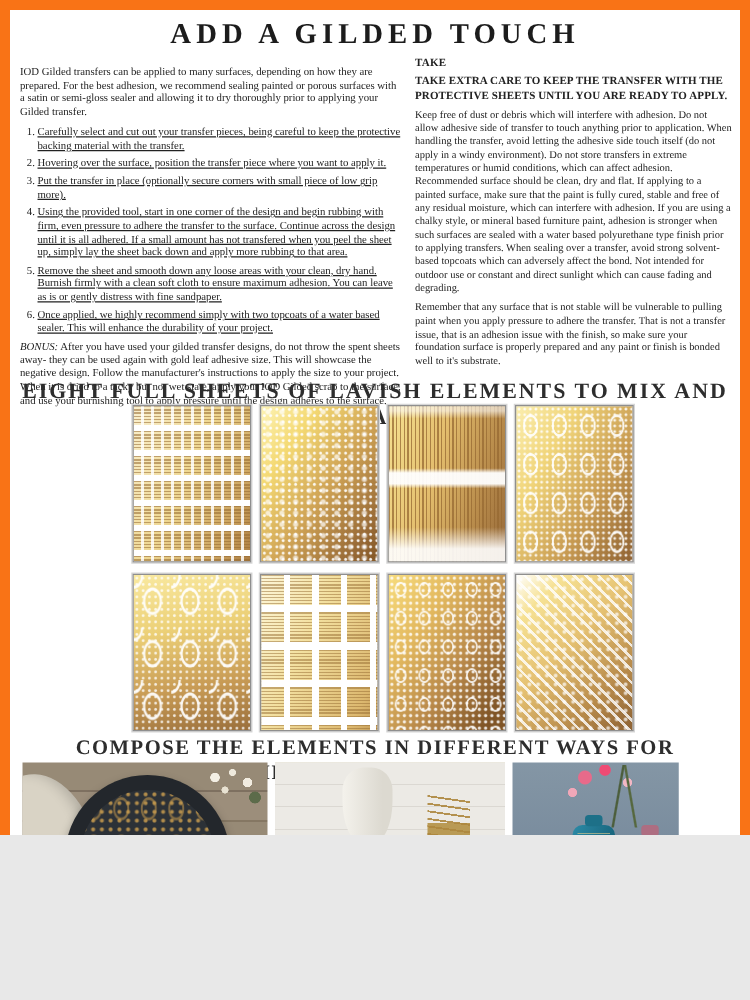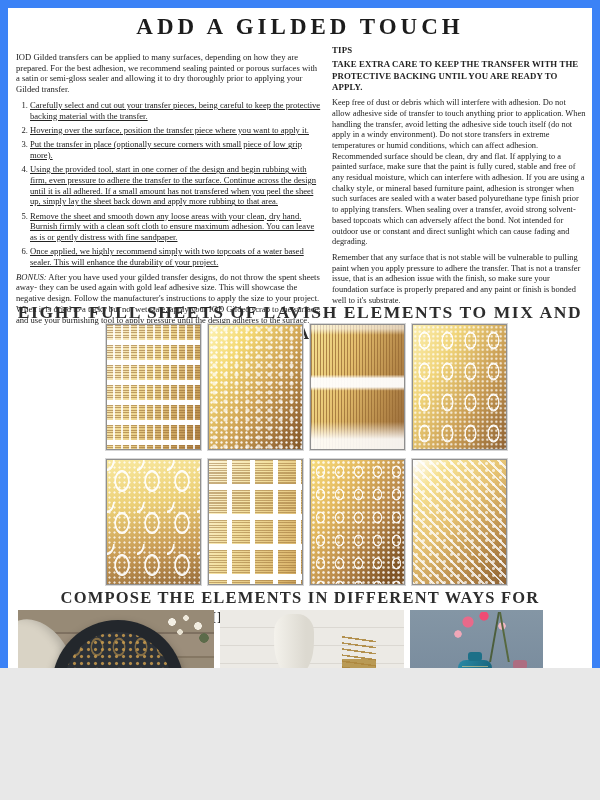--- a/index.html
+++ b/index.html
@@ -1,16 +1,16 @@
 <!DOCTYPE html>
 <html><head>
 <meta charset="utf-8">
 <style>
   html,body{margin:0;padding:0;background:#e8e8e8;}
-  .page{position:relative;width:600px;height:668px;background:#3b82f6;font-family:"Liberation Serif",serif;color:#222;overflow:hidden;}
+  .page{position:relative;width:600px;height:668px;background:#f97316;font-family:"Liberation Serif",serif;color:#222;overflow:hidden;}
   .inner{position:absolute;left:8px;top:8px;width:584px;height:784px;background:#ffffff;}
 
   
   .title{position:absolute;left:0;top:6px;width:100%;text-align:center;font-size:23px;font-weight:700;letter-spacing:4px;color:#1c1c1c;}
   .col-left{position:absolute;left:8px;top:44px;width:306px;font-size:8.6px;line-height:1.25;}
   .col-right{position:absolute;left:324px;top:34px;width:254px;font-size:8.4px;line-height:1.27;}
   .col-left p,.col-right p{margin:0 0 5px 0;}
   .sec-head{font-weight:700;font-size:8.8px;margin:3px 0 3px 0;letter-spacing:.2px;}
   ol.steps{margin:0 0 4px 0;padding:0 0 0 14px;}
   ol.steps li{margin:0 0 3.5px 0;text-decoration:underline;}
@@ -175,22 +175,22 @@
         <li>Hovering over the surface, position the transfer piece where you want to apply it.</li>
         <li>Put the transfer in place (optionally secure corners with small piece of low grip more).</li>
         <li>Using the provided tool, start in one corner of the design and begin rubbing with firm, even pressure to adhere the transfer to the surface. Continue across the design until it is all adhered. If a small amount has not transfered when you peel the sheet up, simply lay the sheet back down and apply more rubbing to that area.</li>
         <li>Remove the sheet and smooth down any loose areas with your clean, dry hand.  Burnish firmly with a clean soft cloth to ensure maximum adhesion. You can leave as is or gently distress with fine sandpaper.</li>
         <li>Once applied, we highly recommend simply with two topcoats of a water based sealer. This will enhance the durability of your project.</li>
       </ol>
       <p class="bonus"><em>BONUS:</em> <span>After you have used your gilded transfer designs, do not throw the spent sheets away- they can be used again with gold leaf adhesive size. This will showcase the negative design. Follow the manufacturer's instructions to apply the size to your project. When it is dried to a tacky but not wet state, apply your IOD Gilded scrap to the surface, and use your burnishing tool to apply pressure until the design adheres to the surface.</span></p>
     </div>
 
     <div class="col-right">
-      <div class="sec-head">TIPS</div>
-      <p class="warning">TAKE EXTRA CARE TO KEEP THE TRANSFER WITH THE PROTECTIVE BACKING UNTIL YOU ARE READY TO APPLY.</p>
+      <div class="sec-head">TAKE</div>
+      <p class="warning">TAKE EXTRA CARE TO KEEP THE TRANSFER WITH THE PROTECTIVE SHEETS UNTIL YOU ARE READY TO APPLY.</p>
       <p>Keep free of dust or debris which will interfere with adhesion. Do not allow adhesive side of transfer to touch anything prior to application. When handling the transfer, avoid letting the adhesive side touch itself (do not apply in a windy environment). Do not store transfers in extreme temperatures or humid conditions, which can affect adhesion. Recommended surface should be clean, dry and flat. If applying to a painted surface, make sure that the paint is fully cured, stable and free of any residual moisture, which can interfere with adhesion. If you are using a chalky style, or mineral based furniture paint, adhesion is stronger when such surfaces are sealed with a water based polyurethane type finish prior to applying transfers. When sealing over a transfer, avoid strong solvent-based topcoats which can adversely affect the bond. Not intended for outdoor use or constant and direct sunlight which can cause fading and degrading.</p>
       <p>Remember that any surface that is not stable will be vulnerable to pulling paint when you apply pressure to adhere the transfer. That is not a transfer issue, that is an adhesion issue with the finish, so make sure your foundation surface is properly prepared and any paint or finish is bonded well to it's substrate.</p>
     </div>
 
     <div class="banner one">EIGHT FULL SHEETS OF LAVISH ELEMENTS TO MIX AND MATCH AT WILL</div>
 
     <div class="sheet-grid">
       <div class="sheet s1" title="gilded sheet - rows of gold script writing"></div>
       <div class="sheet s2" title="gilded sheet - dense all-over gold damask"></div>
       <div class="sheet s3" title="gilded sheet - gold fringe stripe pattern"></div>

